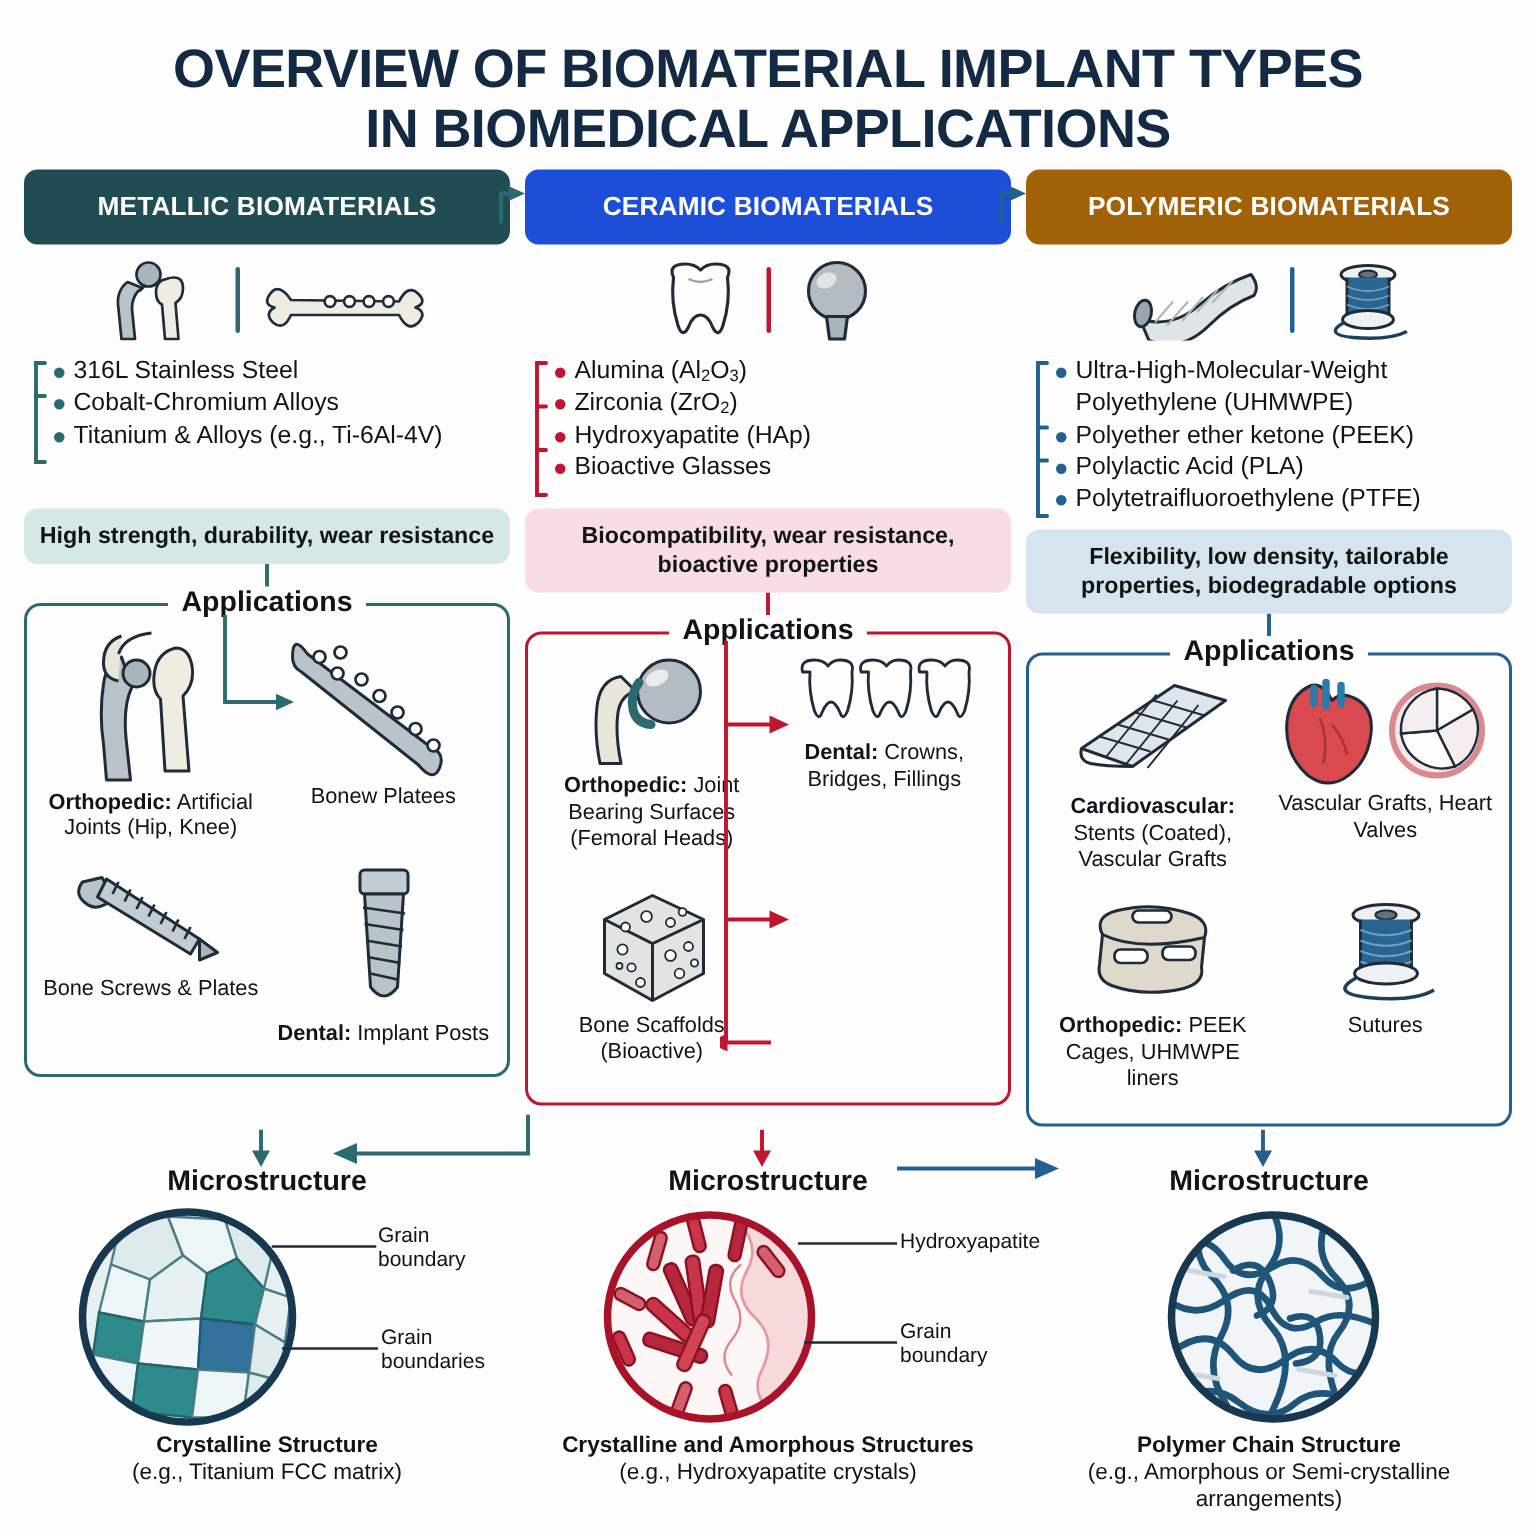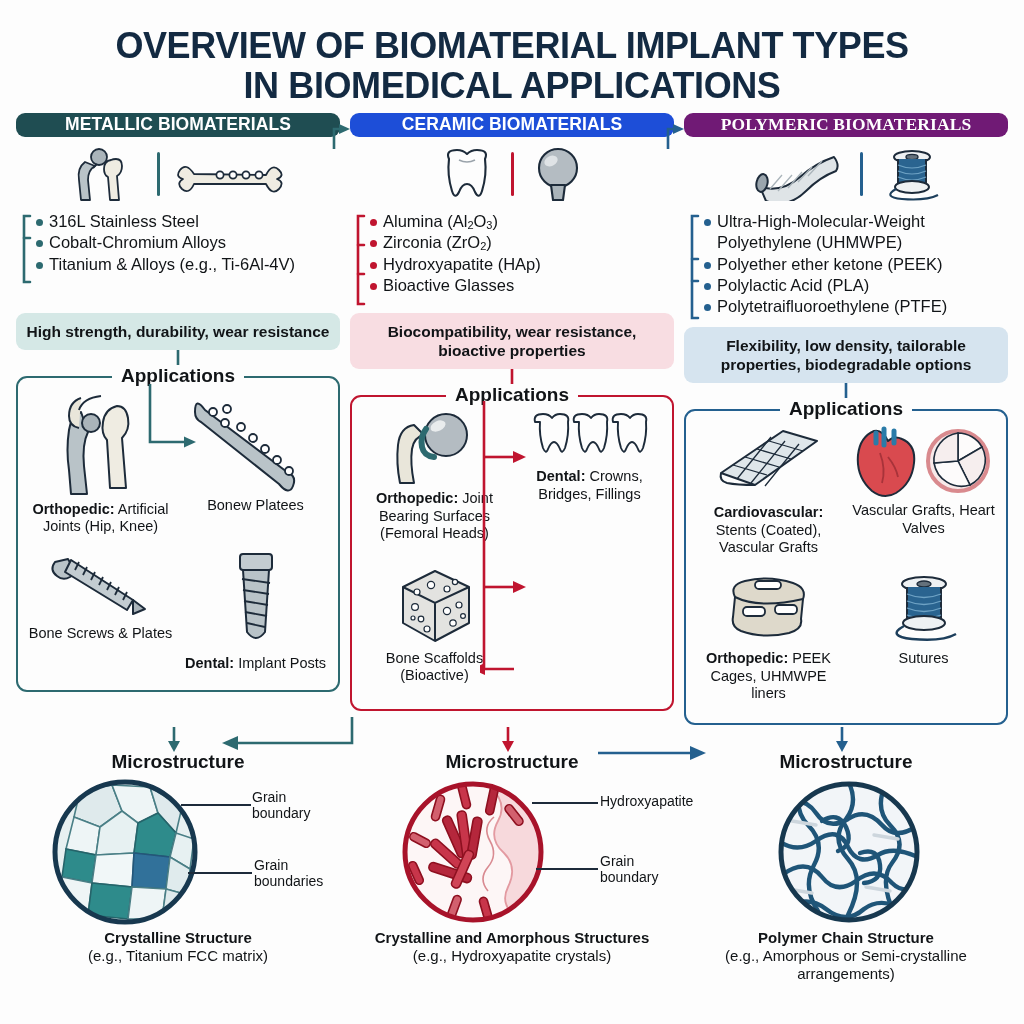--- a/index.html
+++ b/index.html
@@ -17,27 +17,27 @@
   .title-line {
     font-size: 36px; font-weight: 800; letter-spacing: -0.4px;
     color: #132a42; line-height: 1.12; text-transform: uppercase;
   }
 
   
   .columns { display: flex; padding: 0 16px; gap: 10px; }
   .col { width: 330px; position: relative; }
 
   .col-header {
-    border-radius: 9px; height: 24px; display: flex;
+    border-radius: 9px; height: 50px; display: flex;
     align-items: center; justify-content: center;
     color: #fff; font-weight: 700; font-size: 17.5px; letter-spacing: 0.1px;
   }
   .col.metal  .col-header { background:#1f4d52; }
   .col.ceramic .col-header { background:#1d4ed8; }
-  .col.polymer .col-header { background:#701a75;font-family:Liberation Serif, serif; }
+  .col.polymer .col-header { background:#a16207; }
 
   
   .hdr-arrow { position:absolute; top:6px; left:-20px; width:20px; height:30px; }
 
   
   .icon-strip {
     display:flex; align-items:center; justify-content:center;
     gap: 16px; height: 66px; margin-top: 4px;
   }
   .vrule { width: 3px; height: 44px; border-radius:2px; }

